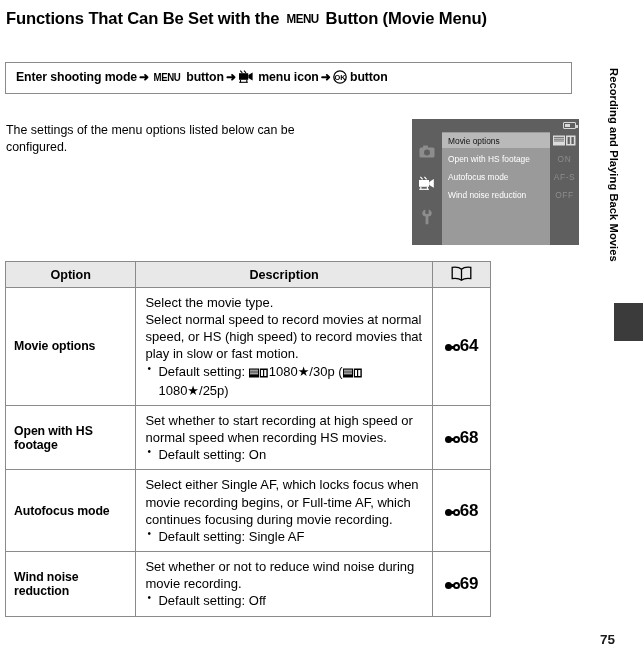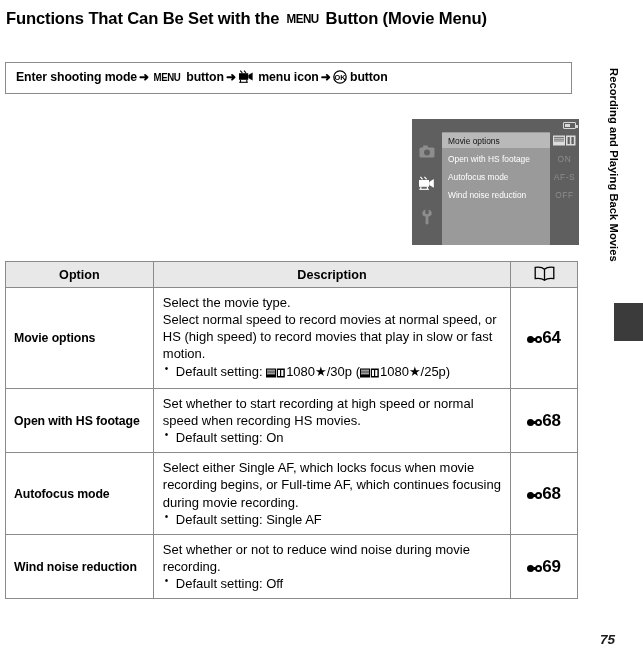--- a/index.html
+++ b/index.html
@@ -54,21 +54,20 @@
     height: 38px;
     background: #3b3b3b;
   }
   #page-number {
     position: absolute;
     left: 600px;
     top: 632px;
     width: 40px;
     text-align: left;
     font-size: 13.5px;
-    font-style: italic;
     font-weight: bold;
     color: #1a1a1a;
   }
 
   
   #content {
     position: absolute;
     left: 6px;
     top: 0;
     width: 574px;
@@ -243,21 +242,21 @@
     display: flex;
     align-items: center;
     gap: 1px;
   }
 
   
   #spec-table {
     position: absolute;
     left: 5px;
     top: 261px;
-    width: 573px;
+    width: 486px;
     border-collapse: collapse;
     font-size: 11.6px;
     padding-left: 44px;
   }
   #spec-table th, #spec-table td {
     border: 1px solid #8a8a8a;
     vertical-align: middle;
     box-sizing: border-box;
   }
   #spec-table thead th {
@@ -371,20 +370,21 @@
             <path d="M10.4 5.1l4.2-2.6v8l-4.2-2.6z" fill="#000"></path>
             <path d="M2.3 0.6l2.0 2.2M6.0 0.6l2.0 2.2" stroke="#000" stroke-width="1.1"></path>
             <path d="M2.5 9.8v2.4M8.8 9.8v2.4" stroke="#000" stroke-width="1.1"></path>
             <path d="M1.2 12.3h8.6" stroke="#000" stroke-width="1.1"></path>
           </svg></span><span> menu icon</span><span class="arrow">➜</span><span class="svg-inline-ok"><svg width="14" height="14" viewBox="0 0 14 14">
             <circle cx="7" cy="7" r="6.2" fill="none" stroke="#000" stroke-width="1.3"></circle>
             <text x="7" y="10.2" font-family="Liberation Sans, sans-serif" font-size="7.4" font-weight="bold" text-anchor="middle" fill="#000">OK</text>
           </svg></span><span> button</span></div>
   </div>
 
+  <p id="intro">The settings of the menu options listed below can be configured.</p>
 
   <div id="camera-screen">
     <div class="cam-tabcol"></div>
 
     <div class="cam-tab-icon" style="top:22px;">
       <svg width="16" height="13" viewBox="0 0 16 13">
           <rect x="0.5" y="2.5" width="15" height="10" rx="1.6" fill="#8d8d8d"></rect>
           <rect x="4" y="0.5" width="5" height="2.5" rx="0.8" fill="#8d8d8d"></rect>
           <circle cx="8" cy="7.5" r="3" fill="#5f5f5f"></circle>
         </svg>

